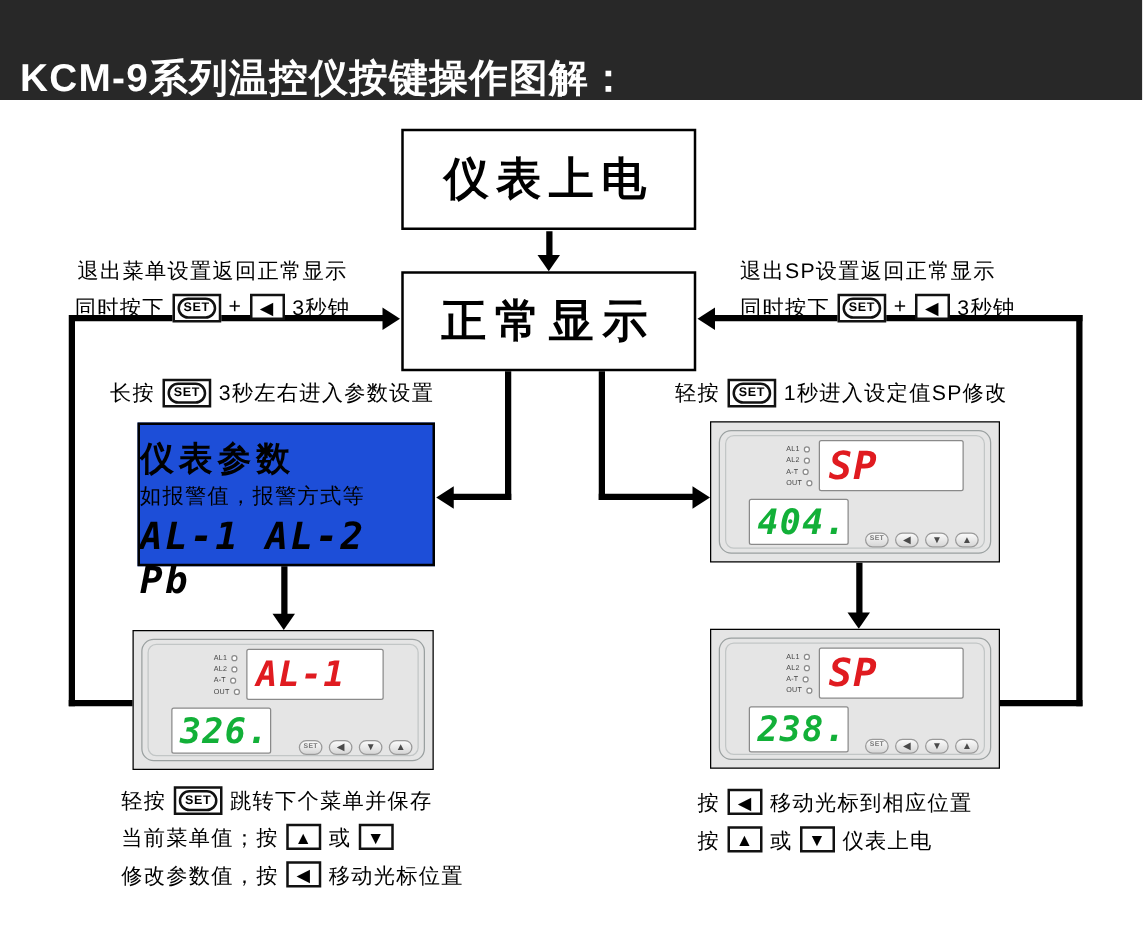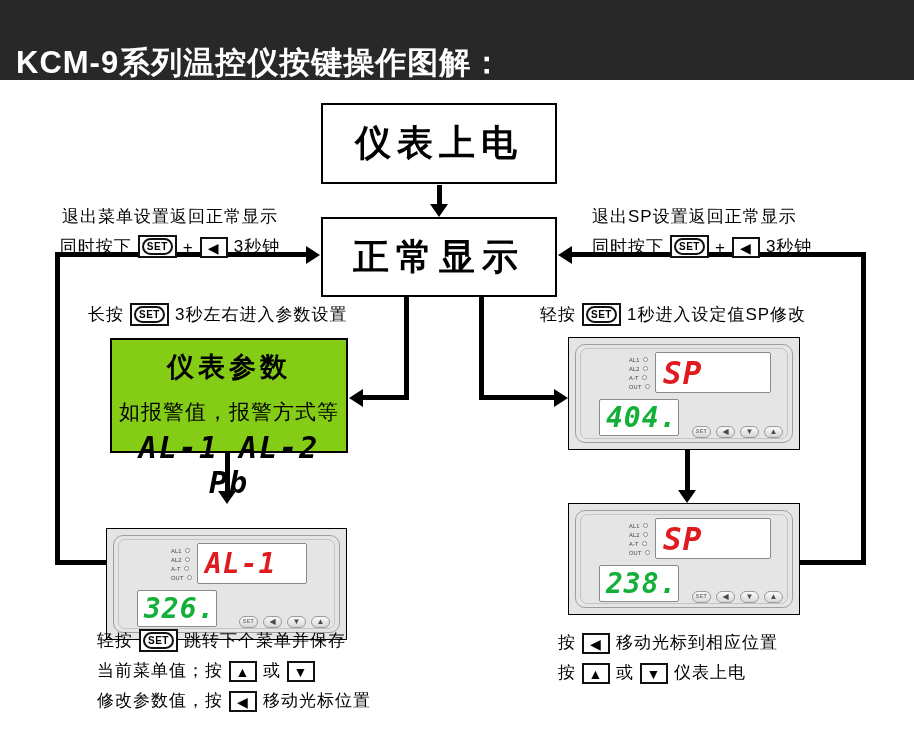--- a/index.html
+++ b/index.html
@@ -18,34 +18,34 @@
     padding-left:16px; white-space:nowrap;margin-top:45px;
   }
   
   .fbox {
     position:absolute; background:#fff; border:2px solid #000;
     display:flex; align-items:center; justify-content:center;
     font-weight:bold;
   }
   #box-power { left:321px; top:103px; width:236px; height:81px; font-size:36px; letter-spacing:6px; }
   #box-normal { left:321px; top:217px; width:236px; height:80px; font-size:36px; letter-spacing:7px; }
-  #box-params { left:110px; top:338px; width:238px; height:115px; border:2px solid #000; background:#84cc16; position:absolute; text-align:center; }
+  #box-params { left:110px; top:338px; width:238px; height:115px; border:2px solid #000; background:#1d4ed8; position:absolute; }
   #box-params .p-title { margin-top:9px; font-size:27px; font-weight:bold; letter-spacing:4px; }
-  #box-params .p-sub { margin-top:13px; font-size:21px; letter-spacing:1px; }
+  #box-params .p-sub { margin-top:0; font-size:17px; letter-spacing:1px; }
   #box-params .p-seg { margin-top:4px; font-size:30px; font-weight:bold; font-style:italic;
     font-family:"DejaVu Sans Mono", monospace; letter-spacing:2px; }
   
   .shaft { position:absolute; background:#000; }
   .ah { position:absolute; width:0; height:0; }
   .ah-down  { border-left:9px solid transparent; border-right:9px solid transparent; border-top:13px solid #000; }
   .ah-left  { border-top:9px solid transparent; border-bottom:9px solid transparent; border-right:14px solid #000; }
   .ah-right { border-top:9px solid transparent; border-bottom:9px solid transparent; border-left:14px solid #000; }
   
   .ann { position:absolute; font-size:17px; letter-spacing:1px; white-space:nowrap; }
-  .ann .row { display:flex; align-items:flex-end; gap:6px; }
+  .ann .row { display:flex; align-items:flex-start; gap:6px; }
   .ann .rowgap { margin-top:7px; }
   .ann3 .row + .row { margin-top:7px; }
   .center { text-align:center; }
   
   .ic-set {
     display:inline-flex; align-items:center; justify-content:center;
     border:2px solid #111; padding:1px 2px; background:#fff;
   }
   .ic-set .oval {
     border:2px solid #111; border-radius:10px; font-size:10px; font-weight:bold;
@@ -171,21 +171,21 @@
   <div class="ann" style="left:540px; top:303px;">
     <div class="row">
       <span>轻按</span>
       <span class="ic-set">
           <span class="oval">SET</span>
         </span>
       <span>1秒进入设定值SP修改</span>
     </div>
   </div>
 
-  <div class="device" style="left:106px; top:504px; width:241px; height:112px;margin-top:24px;">
+  <div class="device" style="left:106px; top:504px; width:241px; height:112px;">
     <div class="dev-bezel"></div>
     <div class="dev-bezel2"></div>
     <div class="dev-inds" style="left:64px;">
       <div class="ind">
           <span class="lbl">AL1</span>
           <span class="dot"></span>
         </div>
       <div class="ind">
           <span class="lbl">AL2</span>
           <span class="dot"></span>

